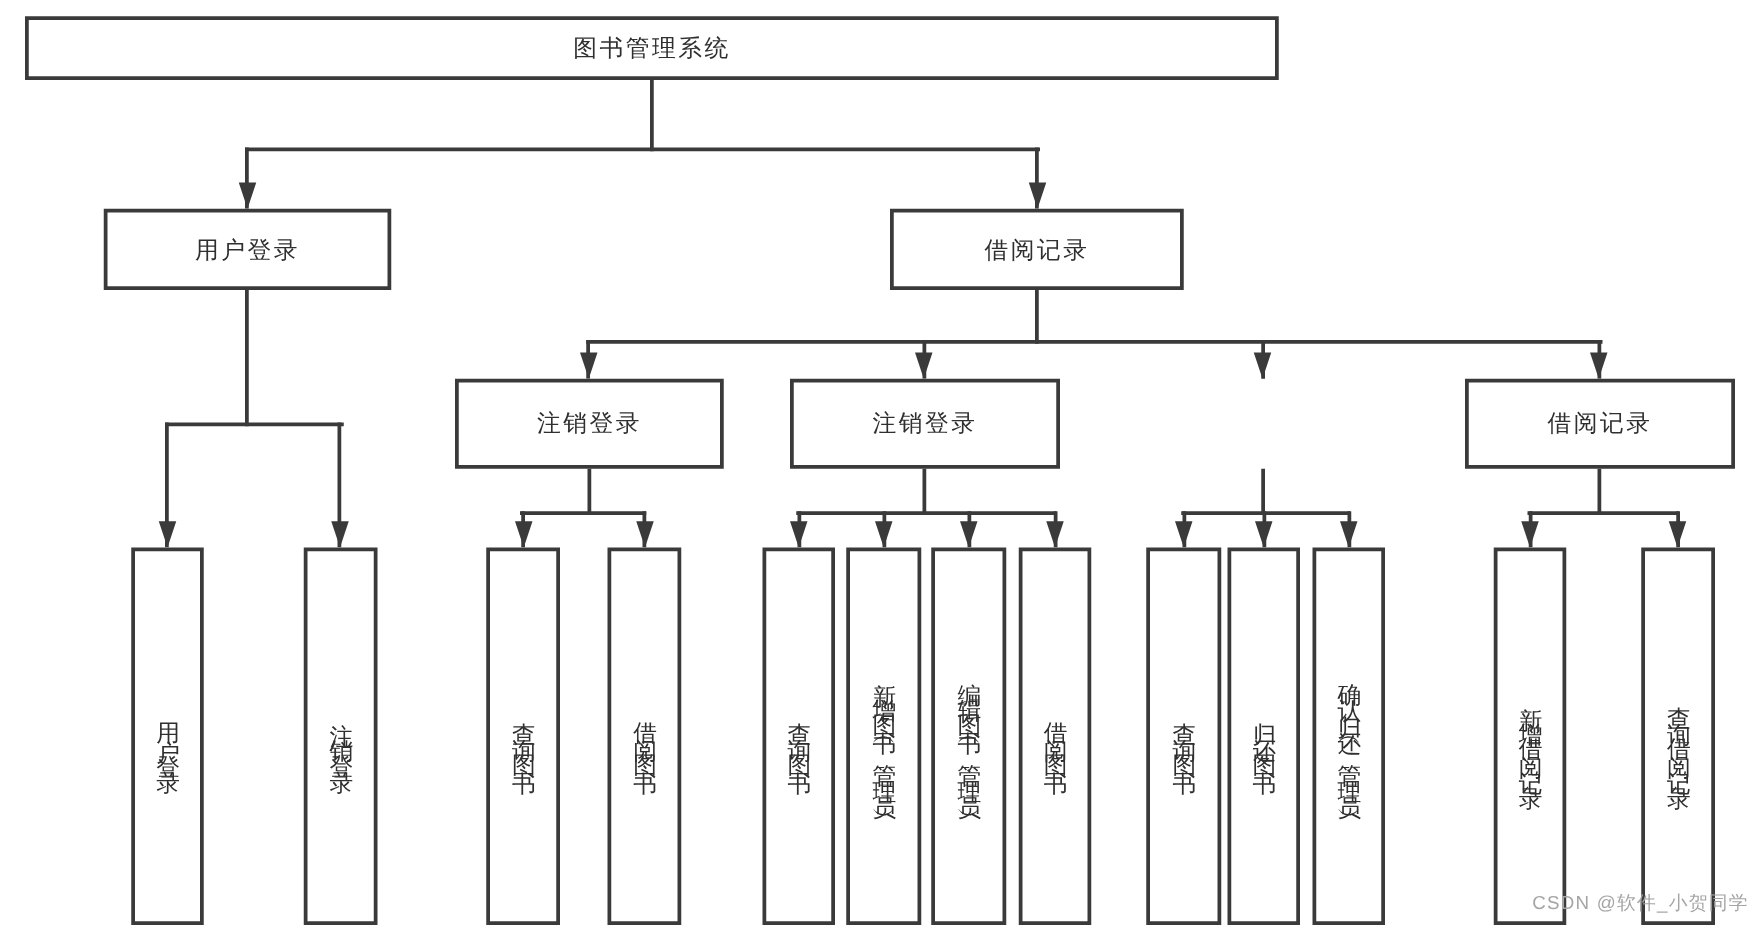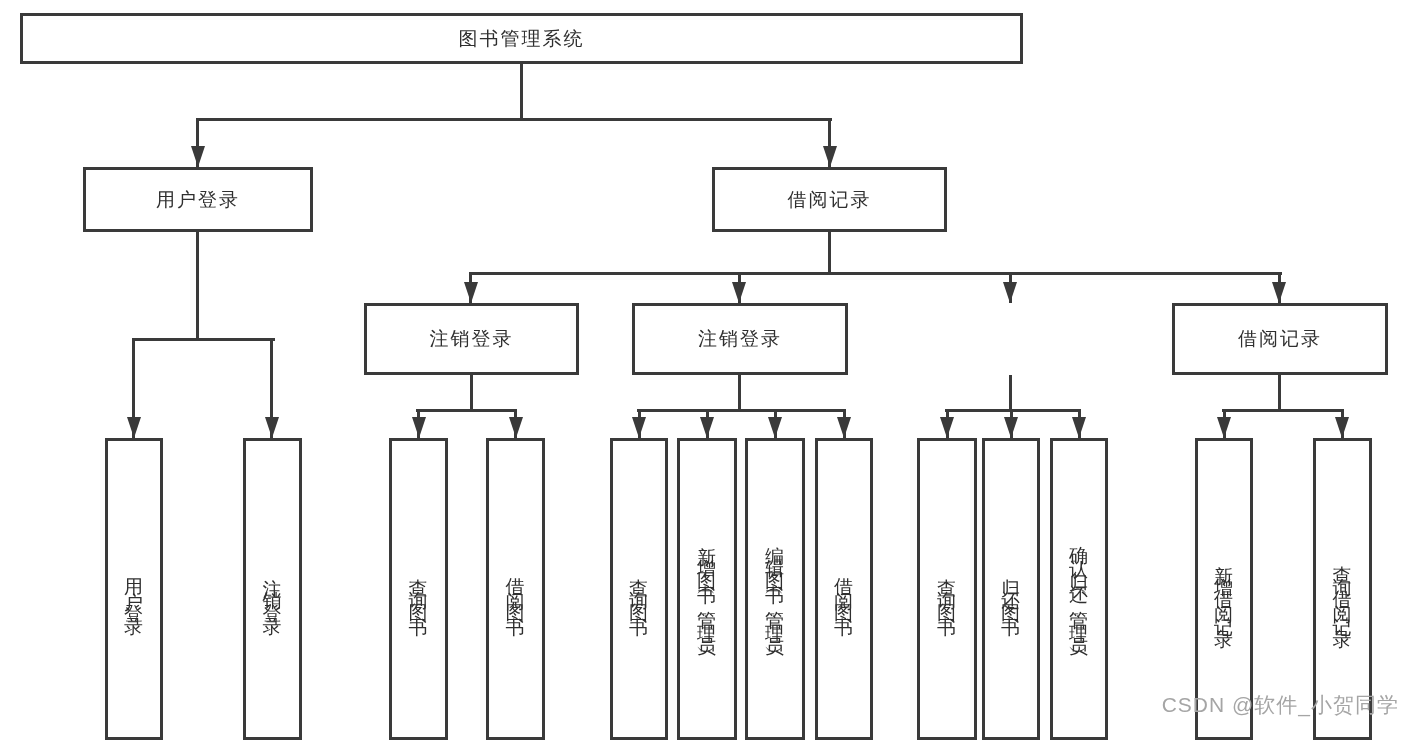--- a/index.html
+++ b/index.html
@@ -24,21 +24,21 @@
     font-size:19px;letter-spacing:13px;line-height:1;
   }
   .vl{position:absolute;width:3px;background:var(--line);}
   .hl{position:absolute;height:3px;background:var(--line);}
   .ar{
     position:absolute;width:0;height:0;
     border-left:7px solid transparent;border-right:7px solid transparent;
     border-top:21px solid var(--line);
   }
   .watermark{
-    position:absolute;right:6px;top:691px;font-size:21px;
+    position:absolute;right:6px;top:713px;font-size:15px;
     color:var(--watermark);letter-spacing:1px;white-space:nowrap;
   }
 </style>
 </head>
 <body>
 
 <div class="canvas">
 
   <div class="box hbox" style="left:20px;top:13px;width:1003px;height:51px;">
     <span>图书管理系统</span>

